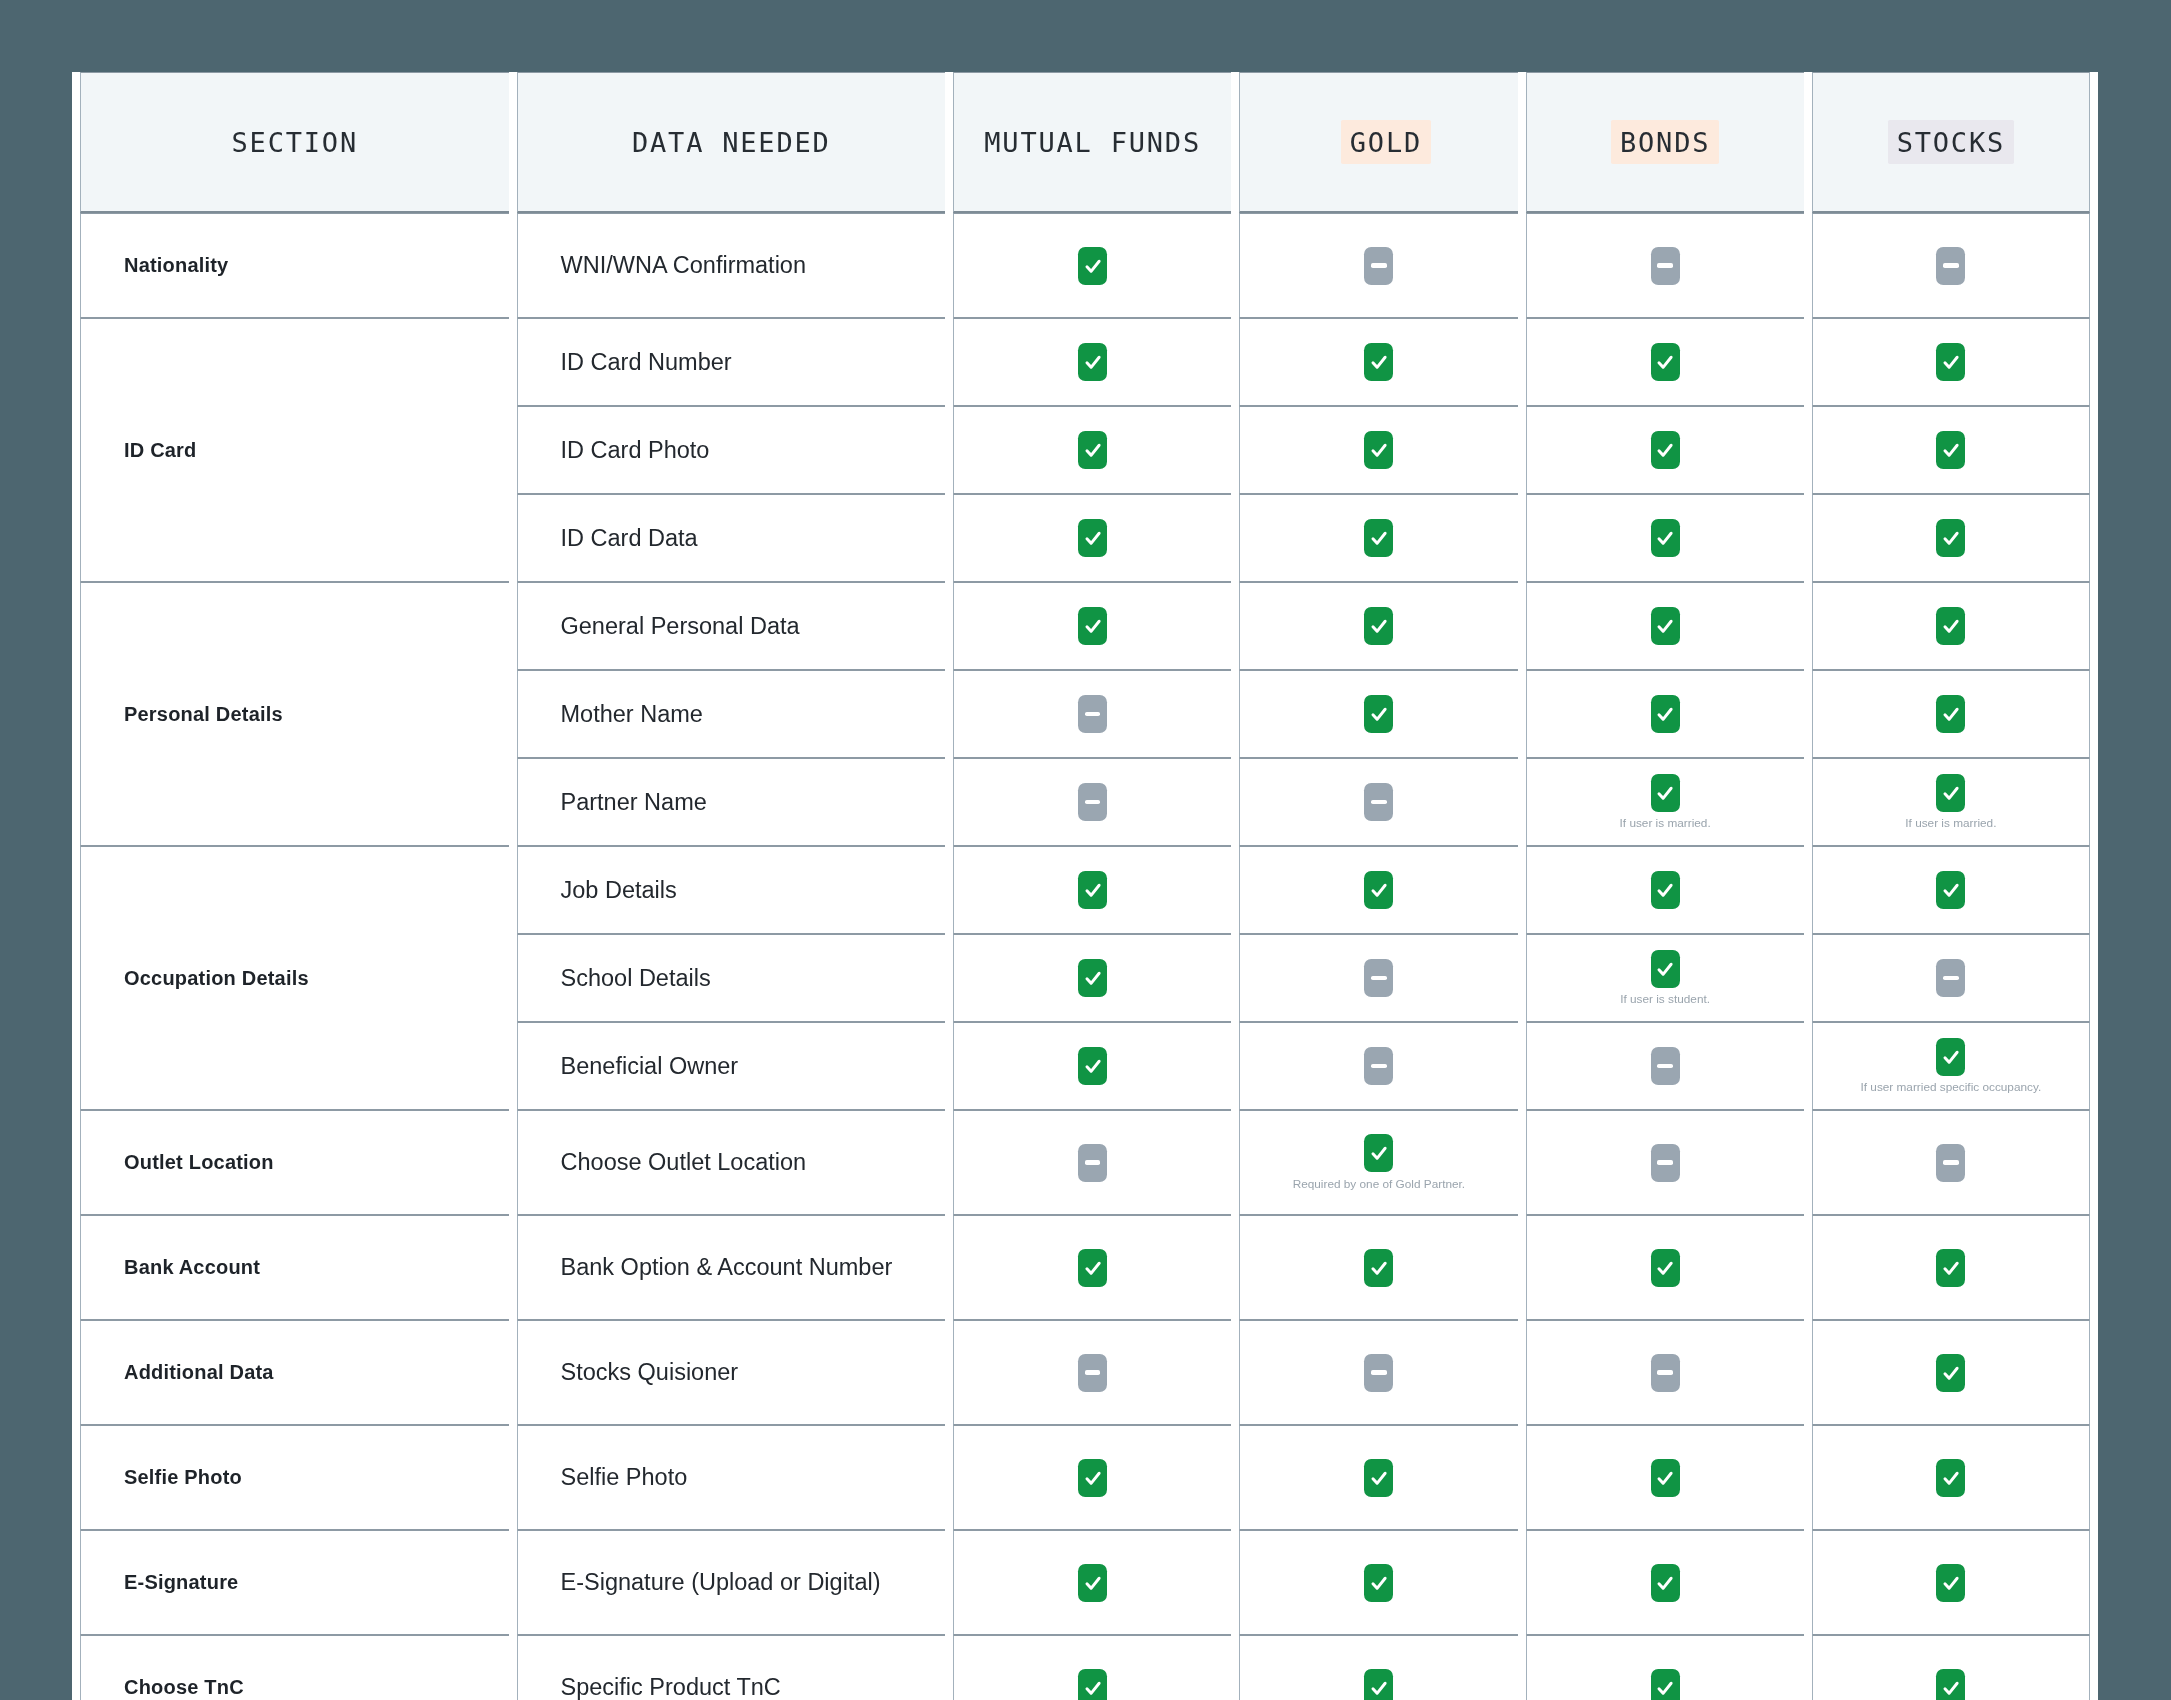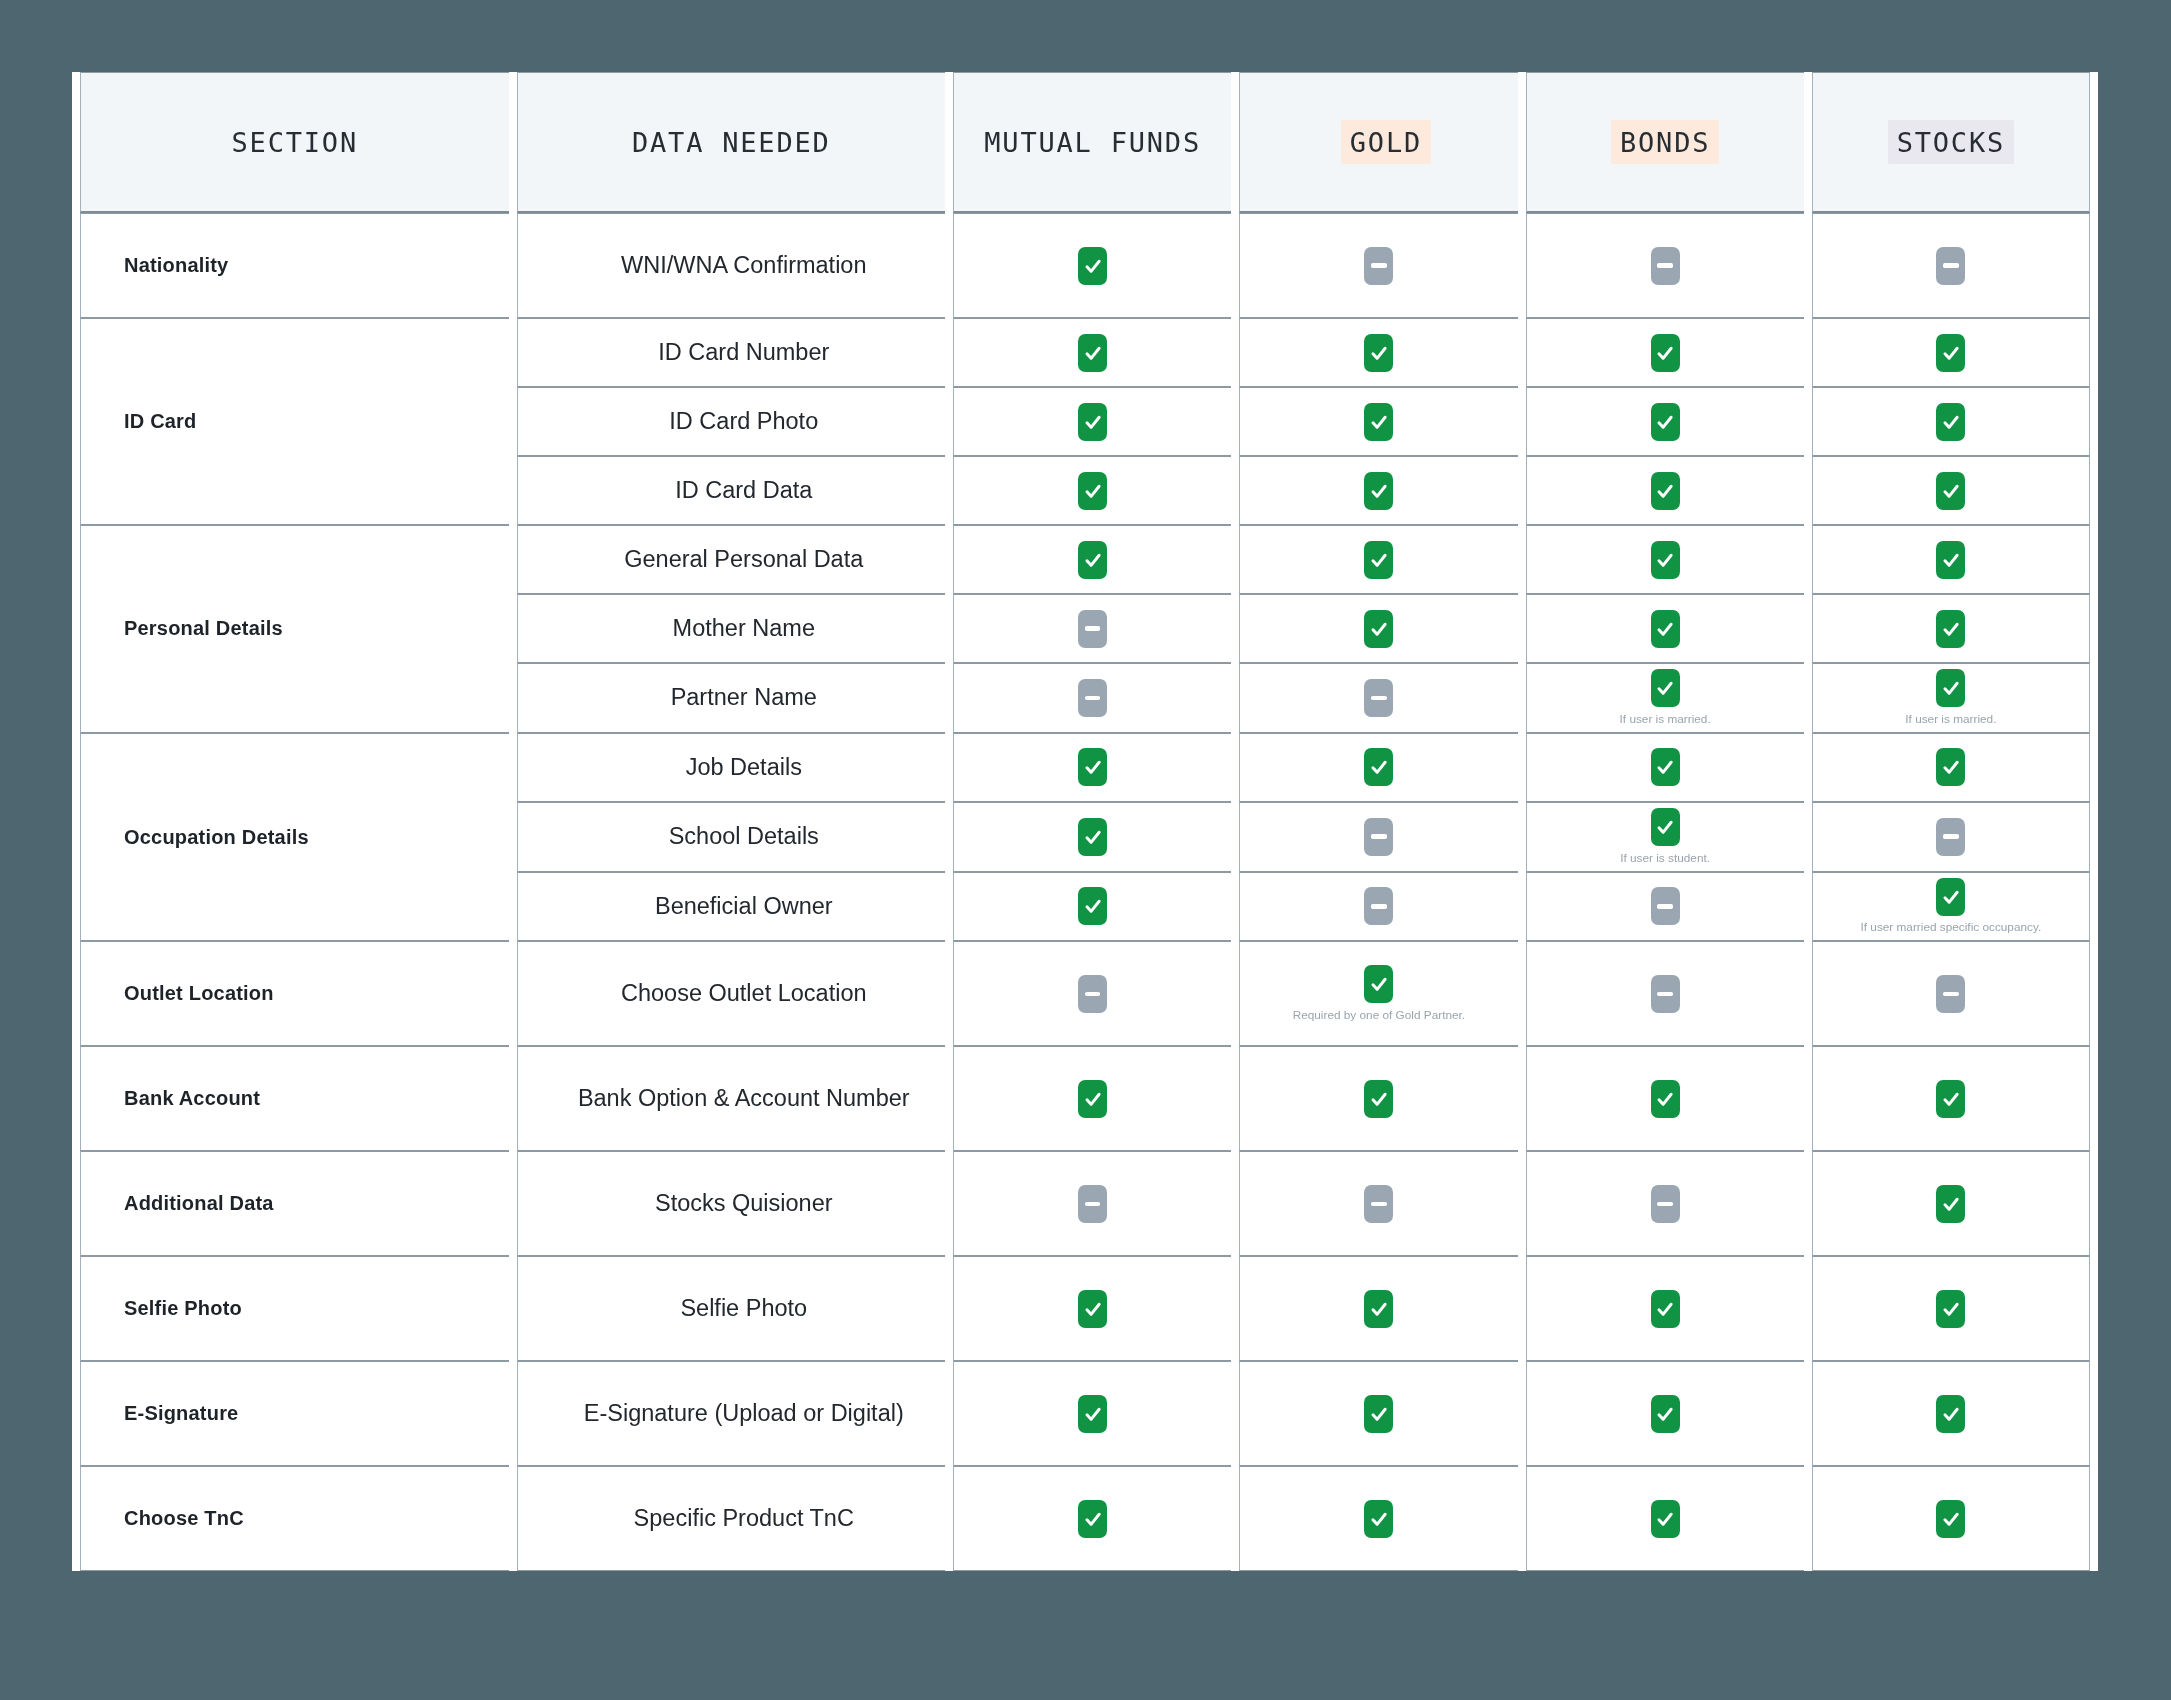--- a/index.html
+++ b/index.html
@@ -48,36 +48,36 @@
     border-bottom: 2.7px solid #7e8c96;
   }
   thead .hl {
     display: inline-block;
     padding: 6.3px 9px;
     border-radius: 1.8px;
     white-space: nowrap;
   }
 
   tr.tall  > td { height: 105px; }
-  tr.short > td { height: 69px; }
+  tr.short > td { height: 88px; }
 
   td.section-cell {
     font-size: 20px;
     font-weight: bold;
     color: #1e2329;
     text-align: left;
     vertical-align: middle;
     padding-left: 43px;
     padding-right: 18px;
     letter-spacing: 0.2px;
   }
   td.data-cell {
     font-size: 23.5px;
     color: #23282e;
-    text-align: center;
+    text-align: left;
     vertical-align: middle;
     padding-left: 43px;
     padding-right: 18px;
   }
   td.status-cell {
     text-align: center;
     vertical-align: middle;
     padding: 5.4px 3.6px;
   }
   .cellwrap {

